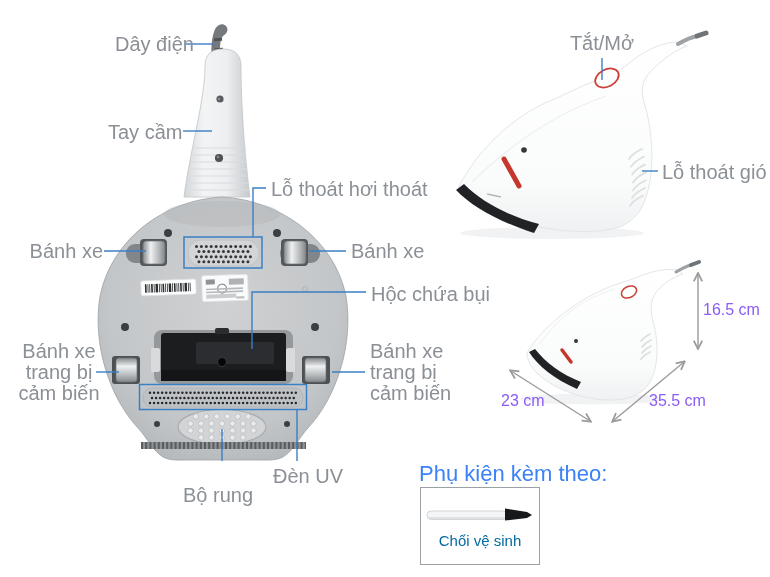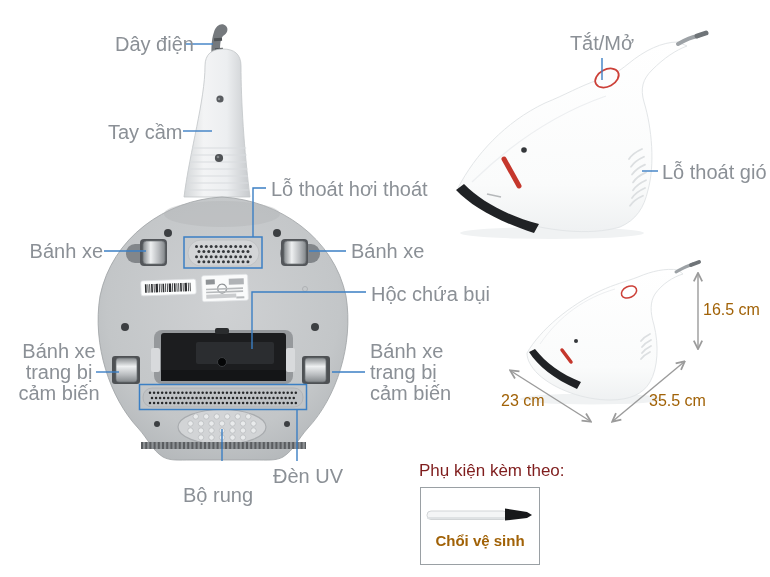--- a/index.html
+++ b/index.html
@@ -3,24 +3,24 @@
 <meta charset="utf-8">
 <style>
   html,body{margin:0;padding:0;background:#fff;}
   .canvas{position:relative;width:770px;height:577px;background:#ffffff;overflow:hidden;
           font-family:"Liberation Sans","DejaVu Sans",sans-serif;}
   svg.art{position:absolute;left:0;top:0;}
   .label{position:absolute;color:#8b9096;font-size:20px;line-height:21px;white-space:nowrap;}
   .label.right{text-align:right;}
   .label.center{text-align:center;}
   .label span{display:block;}
-  .dim-label{position:absolute;color:#a16207;font-size:16px;white-space:nowrap;}
-  .acc-heading{position:absolute;color:#7f1d1d;font-size:17px;white-space:nowrap;}
+  .dim-label{position:absolute;color:#8b5cf6;font-size:16px;white-space:nowrap;}
+  .acc-heading{position:absolute;color:#3b82f6;font-size:22px;white-space:nowrap;}
   .acc-box{position:absolute;left:420px;top:487px;width:118px;height:76px;border:1px solid #9aa0a4;background:#fff;}
-  .acc-box .acc-label{position:absolute;left:0;top:44px;width:100%;text-align:center;color:#a16207;font-size:15px;font-weight:bold;}
+  .acc-box .acc-label{position:absolute;left:0;top:44px;width:100%;text-align:center;color:#0369a1;font-size:15px;}
   
   .blue{stroke:#3b7fc4;stroke-width:1.4;fill:none;}
   .bluerect{stroke:#3b7fc4;stroke-width:1.5;fill:none;}
   .dim{stroke:#9b9b9b;stroke-width:1.4;fill:none;}
   #vent-dots circle{fill:#35383b;}
   #uv-dots circle{fill:#26282a;}
   #vib-dots circle{fill:#e9ebec;stroke:#b4b7ba;stroke-width:0.7;}
   #barcode-bars rect{fill:#2a2c2e;}
   #handle-ridges line{stroke:#d9dcdf;stroke-width:1;}
   #vent-louvers path,#vent-louvers-small path{stroke:#dcdfe1;stroke-width:1.8;fill:none;stroke-linecap:round;}

